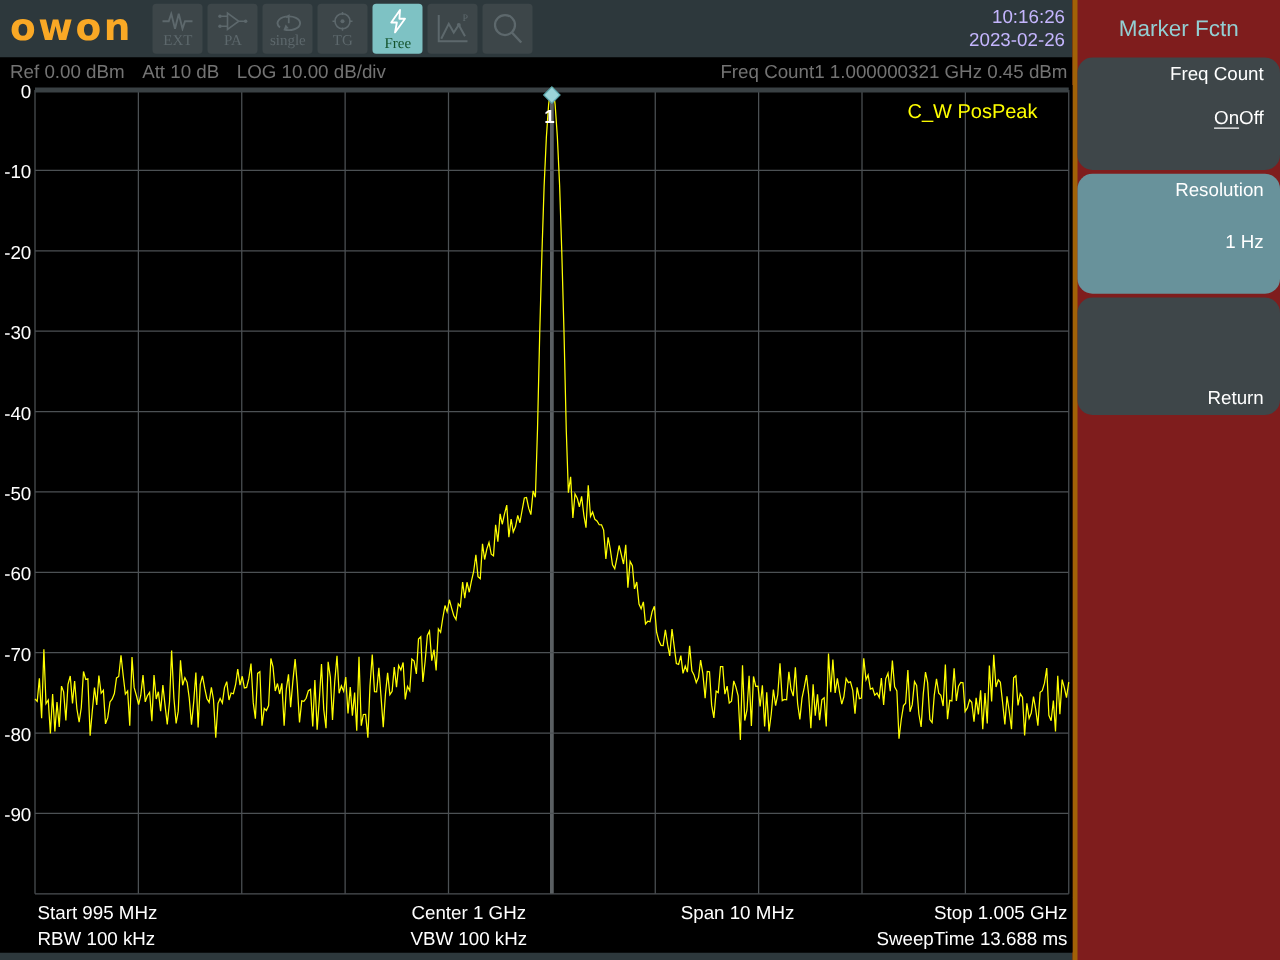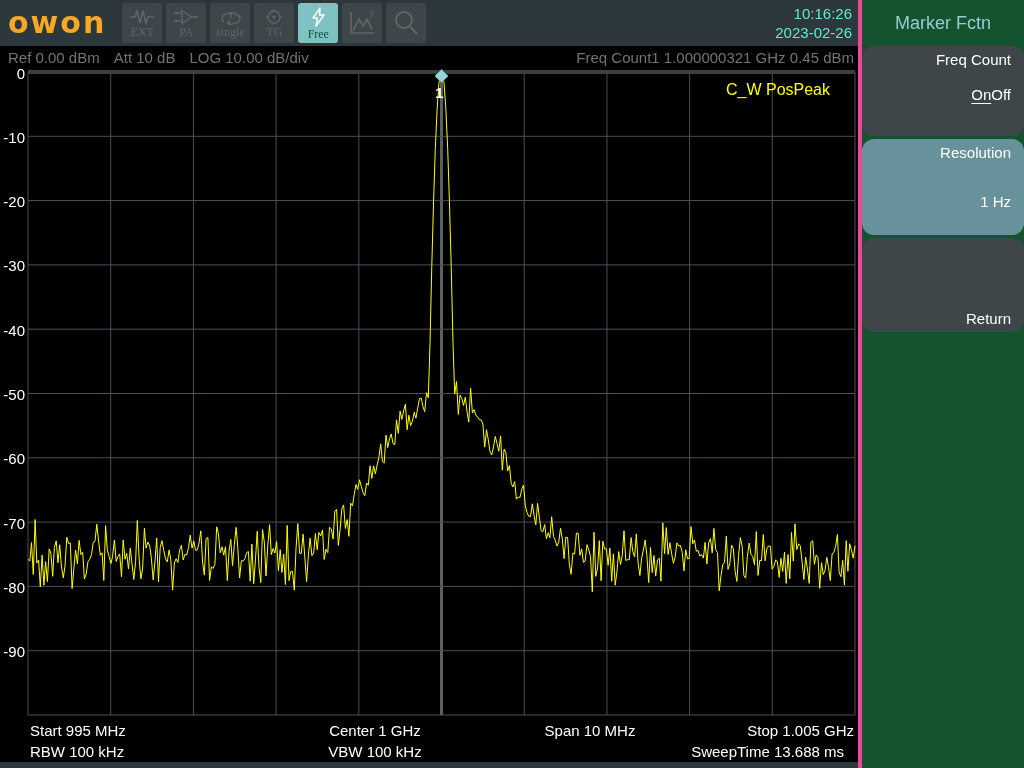--- a/index.html
+++ b/index.html
@@ -6,46 +6,46 @@
   body{width:1024px;height:768px;background:#000;font-family:"Liberation Sans",sans-serif;display:flex;overflow:hidden}
   .main{width:858px;display:flex;flex-direction:column}
   
   .topbar{height:46px;background:#2d383c;display:flex;align-items:center}
   .logo{font-family:"DejaVu Sans",sans-serif;font-size:30px;font-weight:bold;color:#f9a825;margin-left:8px;letter-spacing:2px;line-height:46px;text-transform:lowercase}
   .tools{display:flex;gap:4px;margin-left:16px}
   .tool-btn{width:40px;height:40px;background:#3d4649;border-radius:3px;color:#5d686c;display:flex;flex-direction:column;align-items:center;justify-content:center;box-sizing:border-box}
   .tool-btn.active{background:#7ec2c4;color:#14532d}
   .tool-btn svg{display:block}
   .tool-label{font-family:"Liberation Serif",serif;font-size:12px;line-height:12px;margin-top:1px}
-  .clock{margin-left:auto;margin-right:6px;text-align:right;color:#5eead4;font-size:15px;line-height:19px}
+  .clock{margin-left:auto;margin-right:6px;text-align:right;color:#c4b5fd;font-size:15px;line-height:19px}
   
   .header-row{height:22px;background:#000;color:#737373;font-size:15px;display:flex;align-items:center;padding:0 4px 0 8px}
   .header-left span{margin-right:14px}
   .header-right{margin-left:auto}
   
   .chart-area{height:650px;position:relative;background:#000}
   #plot{position:absolute;left:0;top:0}
   .trace-label{position:absolute;top:13px;right:28px;color:#ffff00;font-size:16px}
   
   .footer{height:44px;background:#000;position:relative;color:#ffffff;font-size:15px}
   .footer span{position:absolute;white-space:nowrap}
   .f-start{left:30px;top:4px}.f-center{left:375px;top:4px;transform:translateX(-50%)}
   .f-span{left:590px;top:4px;transform:translateX(-50%)}.f-stop{right:4px;top:4px}
-  .f-rbw{left:30px;top:25px}.f-vbw{left:375px;top:25px;transform:translateX(-50%)}.f-sweep{right:14px;top:25px}
+  .f-rbw{left:30px;top:25px}.f-vbw{left:375px;top:25px;transform:translateX(-50%)}.f-sweep{right:4px;top:25px}
   .bottom-strip{height:6px;background:#2d383c}
   
-  .sidebar{width:162px;background:#14532d;border-left:4px solid #ec4899;display:flex;flex-direction:column}
+  .sidebar{width:162px;background:#7f1d1d;border-left:4px solid #a16207;display:flex;flex-direction:column}
   .sidebar-title{height:46px;display:flex;align-items:center;justify-content:center;color:#93ced2;font-size:18px;flex:none}
   .menu-btn{background:#3e4649;border-radius:12px;margin-bottom:3px;color:#fff;font-size:15px;padding:5px 13px;box-sizing:border-box;flex:none}
   .menu-btn .btn-label{text-align:right}
   .btn-freqcount{height:90px}
   .onoff{display:flex;justify-content:flex-end;margin-top:18px}
   .opt-on{text-decoration:underline;text-underline-offset:3px}
   .btn-resolution{height:96px;background:#68929b}
-  .btn-resolution .btn-value{text-align:right;margin-top:32px}
+  .btn-resolution .btn-value{text-align:right;margin-top:24px}
   .btn-return{height:94px;display:flex;align-items:flex-end;justify-content:flex-end}
 </style>
 </head>
 <body>
 
 <div class="main">
 
   <div class="topbar">
     <div class="logo">owon</div>
     <div class="tools">

